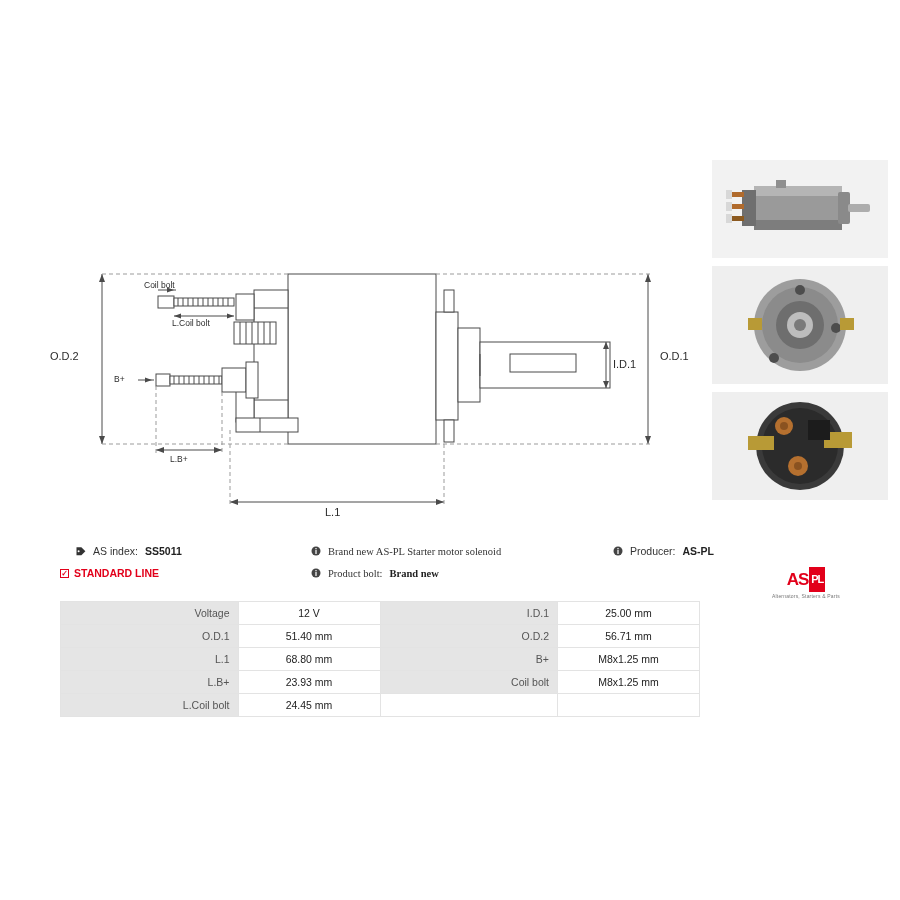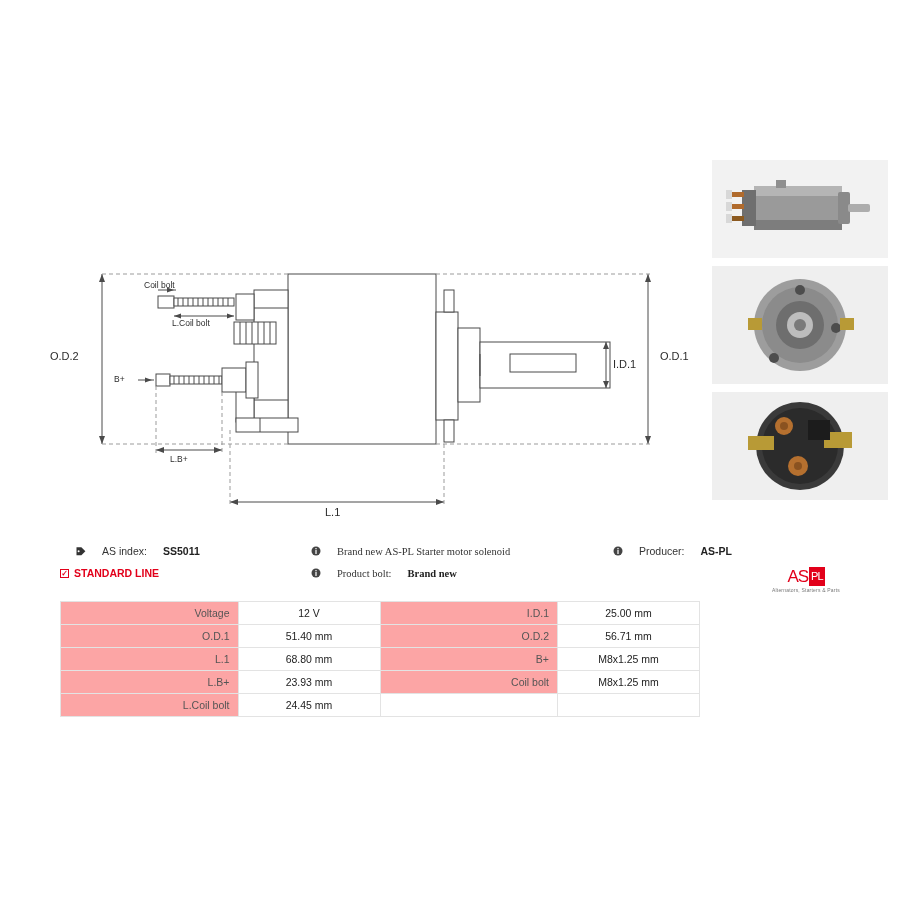--- a/index.html
+++ b/index.html
@@ -41,57 +41,57 @@
   .dim-label.small { font-size:8.5px; }
 
   
   .info {
     position:absolute;
     left:60px; top:545px;
     width:780px; height:50px;
     font-size:10.5px;
   }
   .info-col { position:absolute; }
-  .info-line { display:flex; align-items:flex-start; gap:16px; margin-bottom:8px; line-height:13px;padding-left:16px; }
+  .info-line { display:flex; align-items:flex-start; gap:7px; margin-bottom:8px; line-height:13px;padding-left:16px; }
   .info-line .ico { flex:0 0 auto; margin-top:1px; }
   .info-line b { font-weight:bold; color:#222; }
   .std-line { color:#e2001a; font-weight:bold; font-size:10.5px; display:flex; align-items:center; gap:5px; }
   .chk {
     display:inline-block; width:9px; height:9px;
     border:1px solid #e2001a; color:#e2001a;
     font-size:8px; line-height:8px; text-align:center;
   }
 
   
   .logo { position:absolute; right:0; top:22px; text-align:center; }
   .logo .mark {
     font-family:"Liberation Sans", sans-serif;
-    font-weight:normal; font-size:17px; color:#e2001a;
-    letter-spacing:-1px; line-height:19px;
+    font-weight:bold; font-size:17px; color:#e2001a;
+    letter-spacing:-1px; line-height:25px;
   }
   .logo .mark .sq {
     display:inline-block; background:#e2001a; color:#fff;
     font-size:11px; padding:0 2px; vertical-align:2px; margin-left:1px;
   }
   .logo .sub { font-size:5px; color:#777; letter-spacing:.2px; margin-top:1px; }
 
   
   table.spec {
     position:absolute;
     left:60px; top:601px;
     width:640px;
     border-collapse:collapse;
     font-size:10.5px;
   }
   table.spec td {
     border:1px solid #e3e3e3;
     height:23px;
     padding:0 8px;
   }
-  td.lbl { width:160px; text-align:right; color:#555; background:#fca5a5; }
+  td.lbl { width:160px; text-align:right; color:#555; background:#e5e5e5; }
   td.val { width:128px; text-align:center; color:#222; }
   td.empty { background:#ffffff; }
 </style>
 </head>
 <body>
 
 <div class="drawing">
   <svg width="700" height="280" viewBox="0 0 700 280">
     <g stroke="#4a4a4a" fill="none" stroke-width="1">
 

